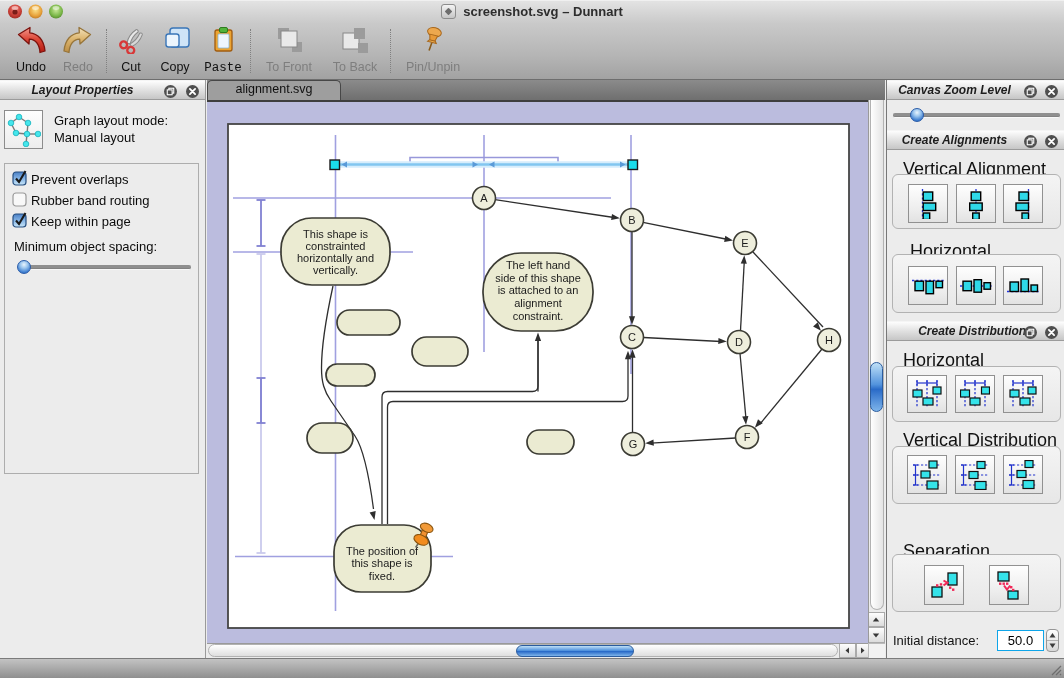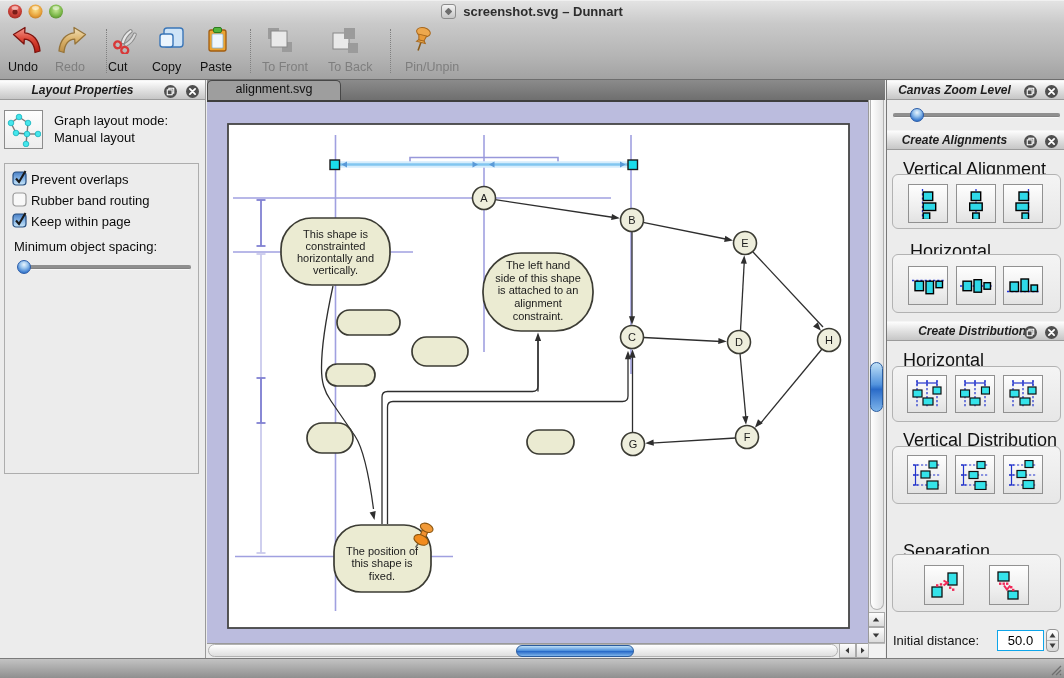--- a/index.html
+++ b/index.html
@@ -1,19 +1,19 @@
 <!DOCTYPE html>
 <html><head><meta charset="utf-8">
 <style>
 html,body{margin:0;padding:0;}
 body{width:1064px;height:678px;overflow:hidden;font-family:"Liberation Sans",sans-serif;position:relative;background:#ececec;}
 .abs{position:absolute;}
 #topbar{left:0;top:0;width:1064px;height:80px;background:linear-gradient(#e4e4e4,#c9c9c9 30%,#b5b5b5 70%,#a2a2a2);border-bottom:1px solid #6e6e6e;box-sizing:border-box;box-shadow:inset 0 1px 0 #f0f0f0;}
 #title{left:0;top:0;width:1064px;height:24px;text-align:center;font-size:13px;font-weight:bold;color:#2d2d2d;line-height:24px;}
-.tbitem{top:26px;text-align:left;color:#111;}
+.tbitem{top:26px;text-align:center;color:#111;}
 .tbitem .lbl{font-size:12.5px;margin-top:2px;}
 .dis{color:#7e7e7e;}
 .tsep{top:29px;width:1px;height:44px;border-left:1px dotted #808080;}
 
 #lpanel{left:0;top:80px;width:206px;height:578px;background:#ececec;border-right:1px solid #9a9a9a;box-sizing:border-box;}
 .phead{height:20px;background:linear-gradient(#fdfdfd,#dedede 55%,#c6c6c6);border-bottom:1px solid #9b9b9b;border-top:1px solid #f5f5f5;position:relative;box-sizing:border-box;}
 .phead .ptxt{position:absolute;width:100%;box-sizing:border-box;text-align:center;font-size:12px;font-weight:bold;color:#1d1d1d;line-height:19px;font-style:italic;}
 .hbtn{position:absolute;top:3.5px;width:13px;height:13px;}
 .cklbl{font-size:13px;color:#0c0c0c;}
 
@@ -104,21 +104,21 @@
         <circle cx="21.5" cy="21.5" r="3.4" fill="none" stroke="#d83838" stroke-width="2.4"></circle>
       </g>
     </svg>
 <div class="lbl">Cut</div></div>
 <div class="abs tbitem" style="left:152px;width:46px;">
 <svg width="34" height="28" viewBox="0 0 34 28">
       <rect x="12" y="2" width="19" height="19" rx="3" fill="#cfe4f7" stroke="#3a76b8" stroke-width="1.4"></rect>
       <rect x="8" y="8" width="13" height="13" rx="2.5" fill="#ecf5fd" stroke="#3a76b8" stroke-width="1.4"></rect>
     </svg>
 <div class="lbl">Copy</div></div>
-<div class="abs tbitem" style="left:200px;width:46px;">
+<div class="abs tbitem" style="left:200px;width:46px;font-family:Liberation Mono, monospace;">
 <svg width="34" height="28" viewBox="0 0 34 28">
       <rect x="9" y="4" width="17" height="21" rx="2" fill="#eca432" stroke="#a05c10" stroke-width="1.3"></rect>
       <rect x="12" y="8" width="11" height="14" rx="1" fill="#eef6fe" stroke="#88b8d8" stroke-width="0.8"></rect>
       <rect x="13.5" y="1.5" width="8" height="5" rx="1.5" fill="#52b43c" stroke="#2e7c1e" stroke-width="1"></rect>
     </svg>
 <div class="lbl">Paste</div></div>
 <div class="abs tsep" style="left:250px;"></div>
 <div class="abs tbitem dis" style="left:262px;width:54px;">
 <svg width="34" height="28" viewBox="0 0 34 28">
       <rect x="6" y="2" width="11" height="11" fill="#9b9b9b"></rect>

